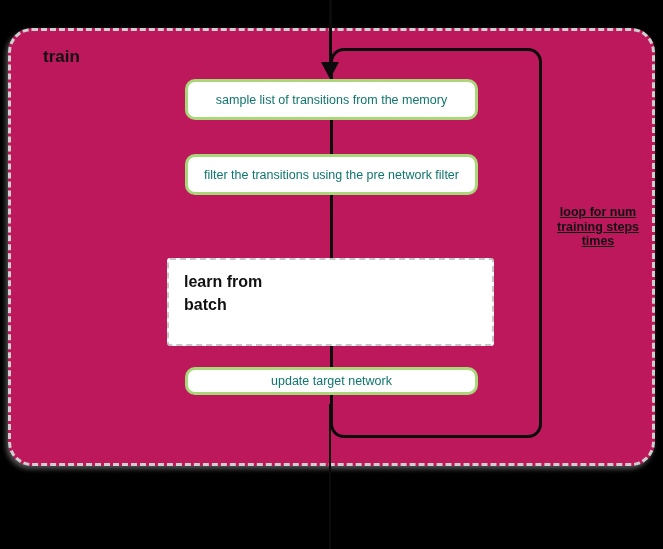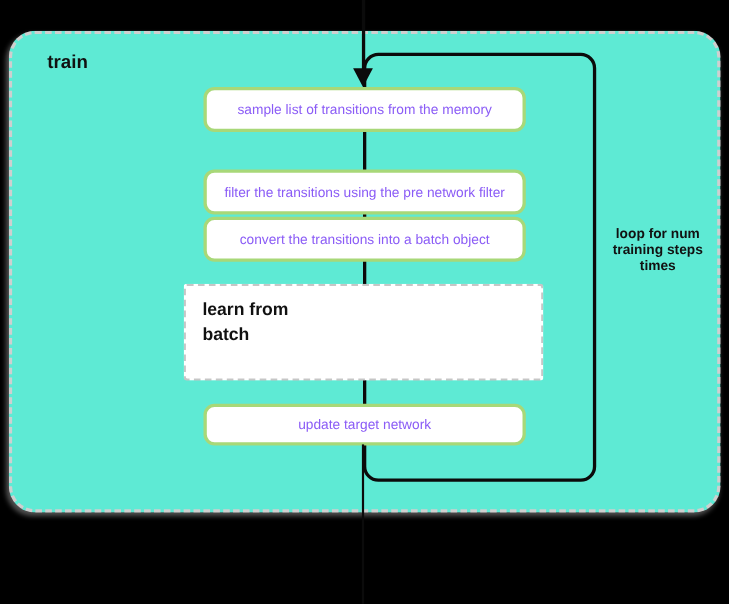--- a/index.html
+++ b/index.html
@@ -14,21 +14,21 @@
     height: 549px;
     background: #000000;
     overflow: hidden;
   }
   
   .train-panel {
     position: absolute;
     left: 8px; top: 28px;
     width: 647px; height: 438px;
     box-sizing: border-box;
-    background: #5eead4;
+    background: #be185d;
     border: 3px dashed #cfcfcf;
     border-radius: 24px;
     box-shadow: -2px 3px 5px rgba(150,150,150,0.55);
   }
   .train-title {
     position: absolute;
     left: 32px; top: 16px;
     font-size: 17px;
     font-weight: bold;
     color: #111111;
@@ -49,27 +49,27 @@
     left: 185px;
     width: 293px; height: 41px;
     box-sizing: border-box;
     background: #ffffff;
     border: 3px solid #a8d878;
     border-radius: 10px;
     display: flex;
     align-items: center;
     justify-content: center;
     font-size: 12.5px;
-    color: #8b5cf6;
+    color: #0f766e;
     text-align: center;
   }
   .step-1 { top: 79px; }
   .step-2 { top: 138px; margin-top: 16px; }
   .step-3 { top: 197px; }
-  .step-update { top: 367px; height: 38px; }
+  .step-update { top: 367px; height: 28px; }
   
   .learn-box {
     position: absolute;
     left: 167px; top: 258px;
     width: 327px; height: 88px;
     box-sizing: border-box;
     background: #ffffff;
     border: 2px dashed #c6c6c6;
     border-radius: 3px;
     padding: 10px 0 0 15px;
@@ -83,20 +83,21 @@
   .loop-label {
     position: absolute;
     left: 540px; top: 205px;
     width: 116px;
     text-align: center;
     font-size: 12.5px;
     font-weight: bold;
     line-height: 14.5px;
     color: #111111;
     white-space: pre-line;
+    text-decoration: underline;
   }
   
   .entry-line {
     position: absolute;
     left: 329px; top: 0px;
     width: 3px; height: 64px;
     background: #0b0b0b;
   }
   .entry-arrowhead {
     position: absolute;
@@ -129,23 +130,20 @@
   <div class="entry-arrowhead"></div>
 
   <div class="flow-box step-1">
     <span>sample list of transitions from the memory</span>
   </div>
 
   <div class="flow-box step-2">
     <span>filter the transitions using the pre network filter</span>
   </div>
 
-  <div class="flow-box step-3">
-    <span>convert the transitions into a batch object</span>
-  </div>
 
   <div class="learn-box">learn from
 batch</div>
 
   <div class="flow-box step-update">
     <span>update target network</span>
   </div>
 
   <div class="loop-label">loop for num
 training steps

